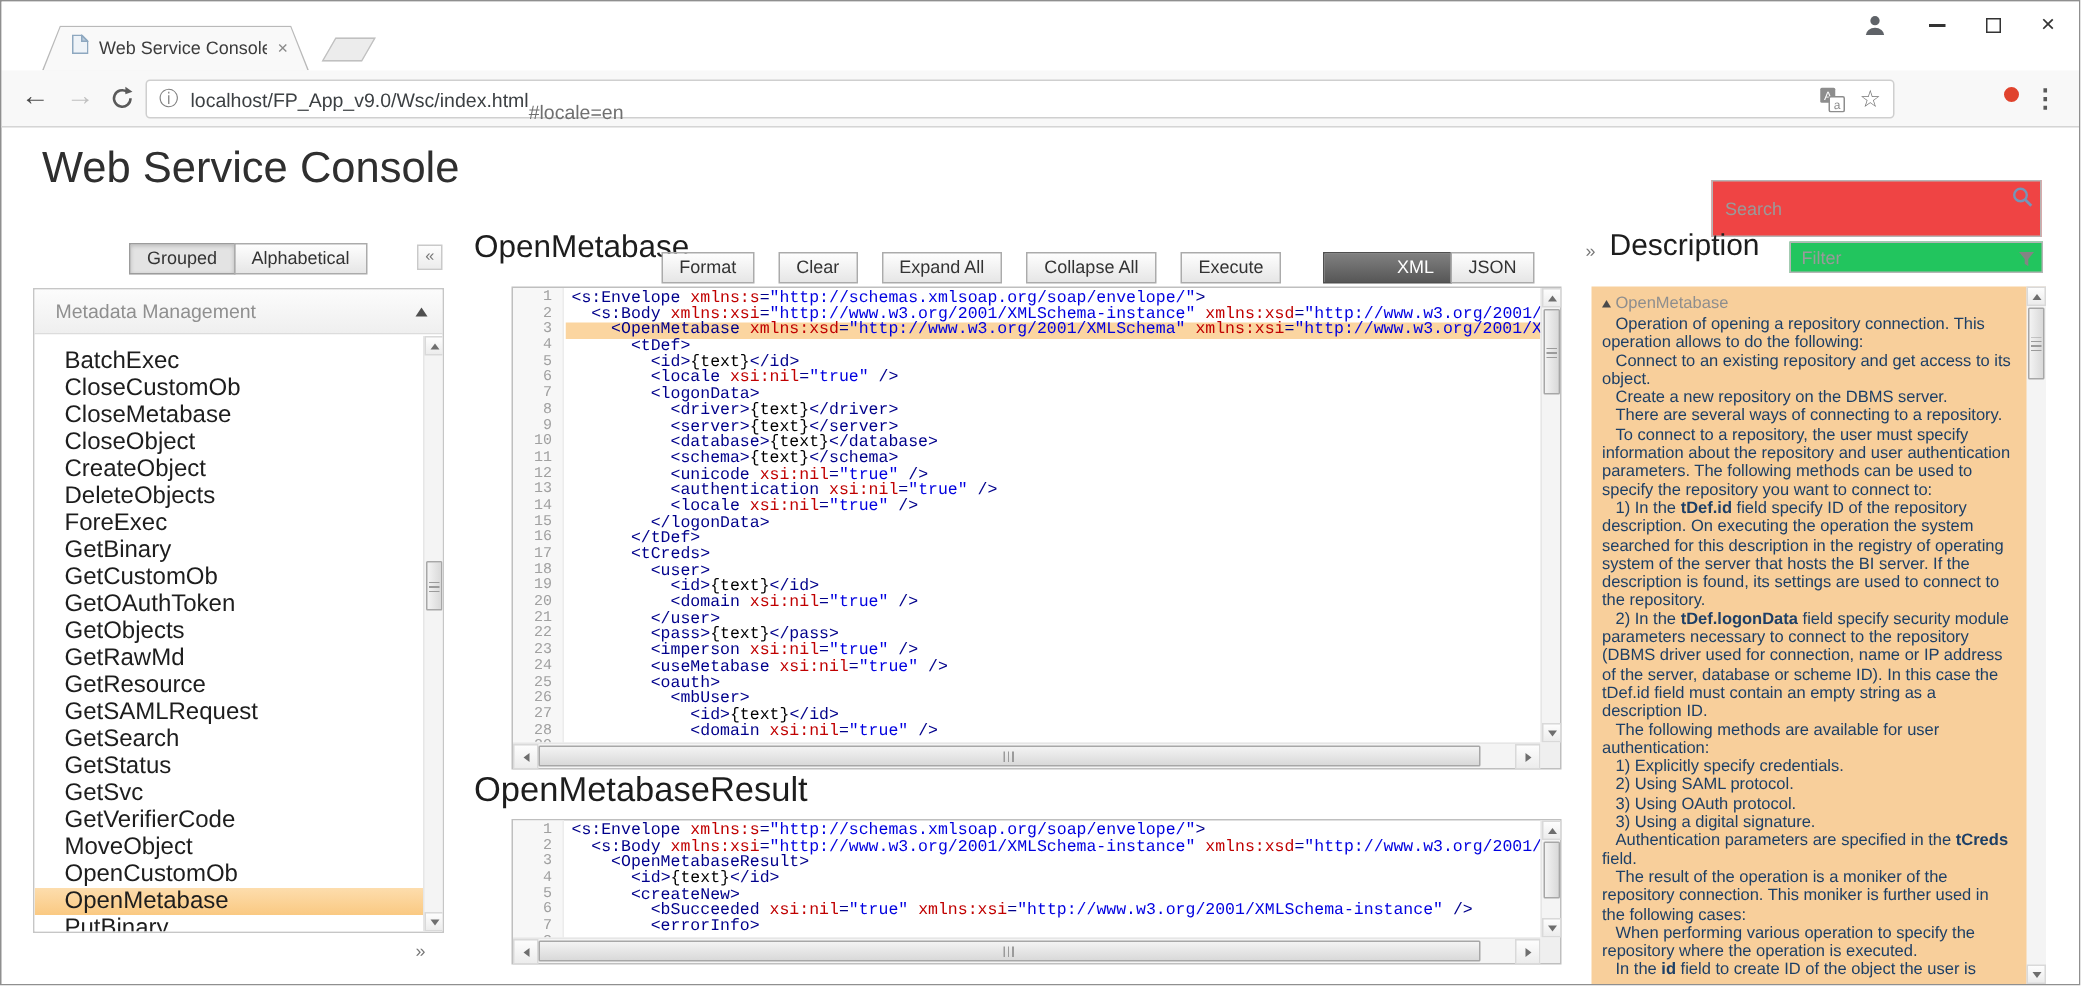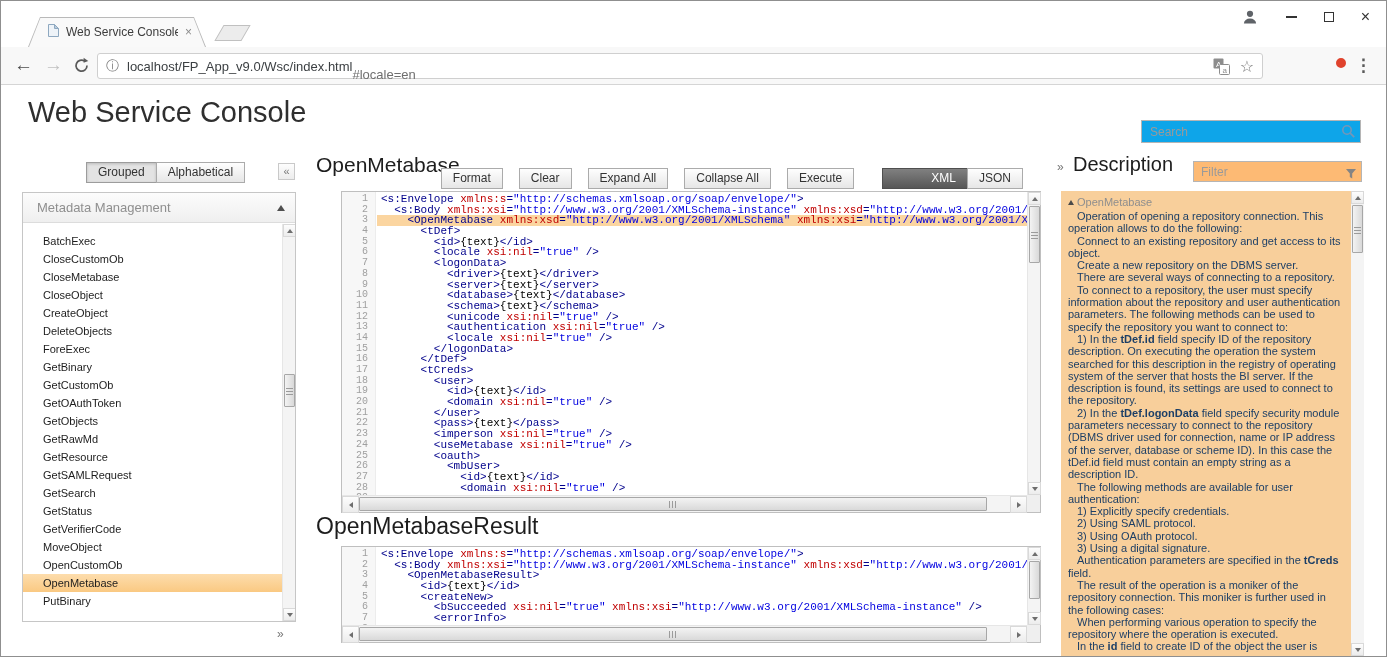--- a/index.html
+++ b/index.html
@@ -35,41 +35,41 @@
   .url-main{font-size:13px;color:#3c4043;white-space:nowrap;}
   .url-frag{font-size:13px;color:#6f6f6f;white-space:nowrap;margin-top:16px;}
   .urlbar .spacer{flex:1;}
   .translate,.star{margin-left:10px;display:inline-flex;align-items:center;cursor:pointer;}
   .star{font-size:16px;color:#757575;}
   .ext{position:absolute;right:40px;top:11px;width:6px;height:6px;border:5px solid #e0432d;border-radius:50%;background:#fff;cursor:pointer;}
   .menu{position:absolute;right:14px;top:8px;font-size:17px;color:#5a5a5a;font-weight:bold;cursor:pointer;}
 
   
   h1{position:absolute;left:27px;top:95px;font-size:29px;font-weight:400;color:#2f2f2f;}
-  .searchbox{position:absolute;right:25px;top:119px;width:220px;height:23px;border:1px solid #b5b5b5;background:#0ea5e9;margin-left:30px;}
+  .searchbox{position:absolute;right:25px;top:119px;width:220px;height:38px;border:1px solid #b5b5b5;background:#ef4444;margin-left:30px;}
   .searchbox input{width:100%;height:100%;border:none;outline:none;font-size:12px;font-family:"Liberation Sans",sans-serif;padding:0 26px 0 8px;color:#333;background:transparent;}
   .searchbox .search-ic{position:absolute;right:4px;top:3px;}
   input::placeholder{color:#9a9a9a;}
 
   
   .btn{display:inline-block;height:21px;padding:0 11px;border:1px solid #ababab;background:linear-gradient(#fefefe,#e6e6e6);font-size:12px;color:#333;line-height:19px;text-align:center;cursor:pointer;white-space:nowrap;}
   .btn.pressed{background:#e3e3e3;box-shadow:inset 0 1px 3px rgba(0,0,0,.18);border-color:#9c9c9c;}
   .btn.active{background:linear-gradient(#808080,#575757);color:#fff;border-color:#4f4f4f;padding-left:48px;}
 
   
   .sidebar{position:absolute;left:20px;top:153px;width:277px;height:495px;}
   .seg{position:absolute;left:65px;top:8px;display:flex;}
   .seg .btn+.btn{margin-left:-1px;}
   .side-collapse{position:absolute;left:257px;top:9px;width:17px;height:17px;border:1px solid #c9c9c9;background:linear-gradient(#fdfdfd,#ececec);font-size:11px;color:#777;text-align:center;line-height:15px;cursor:pointer;}
   .panel{position:absolute;left:1px;top:38px;width:274px;height:430px;border:1px solid #c6c6c6;background:#fff;overflow:hidden;}
   .panel-header{height:30px;background:linear-gradient(#fcfcfc,#efefef);border-bottom:1px solid #dcdcdc;display:flex;align-items:center;padding:0 10px 0 14px;}
   .panel-title{font-size:13px;color:#8f8f8f;flex:1;}
   .tri-up-sm{width:0;height:0;border-left:4px solid transparent;border-right:4px solid transparent;border-bottom:6px solid #4f4f4f;cursor:pointer;}
   .list{position:relative;height:398px;background:#fff;padding-top:9px;overflow:hidden;}
-  .list-item{height:18px;line-height:18px;padding-left:20px;font-size:11px;color:#1d1d1d;margin-right:13px;cursor:pointer;white-space:nowrap;}
+  .list-item{height:18px;line-height:18px;padding-left:20px;font-size:16px;color:#1d1d1d;margin-right:13px;cursor:pointer;white-space:nowrap;}
   .list-item.selected{background:linear-gradient(#fdddad,#fac982);}
   .side-expand{position:absolute;left:256px;top:473px;font-size:12px;color:#777;cursor:pointer;}
 
   
   .scroll-v{position:absolute;width:13px;background:#f4f4f4;border-left:1px solid #e6e6e6;}
   .scroll-h{position:absolute;height:17px;background:#f4f4f4;border-top:1px solid #e6e6e6;}
   .sbtn{position:absolute;display:flex;align-items:center;justify-content:center;background:linear-gradient(#fdfdfd,#ececec);border:1px solid #d9d9d9;cursor:pointer;}
   .sbtn.v{width:13px;height:13px;left:0;}
   .sbtn.h{width:17px;height:17px;top:0;}
   .sthumb{position:absolute;background:linear-gradient(#f3f3f3,#d9d9d9);border:1px solid #a7a7a7;border-radius:1px;display:flex;align-items:center;justify-content:center;cursor:pointer;}
@@ -101,21 +101,21 @@
   .tk-t{color:var(--tag);}
   .tk-a{color:var(--attr);}
   .tk-v{color:var(--val);}
   .ed-scroll-v{right:0;top:0;bottom:17px;}
   .ed-scroll-h{left:0;right:13px;bottom:0;}
 
   
   .rightpanel{position:absolute;left:1050px;top:150px;width:316px;height:505px;}
   .desc-collapse{position:absolute;left:6px;top:9px;font-size:12px;color:#777;cursor:pointer;}
   .desc-title{position:absolute;left:22px;top:2px;font-size:20px;font-weight:400;color:#1d1d1d;}
-  .filterbox{position:absolute;left:142px;top:10px;width:169px;height:21px;border:1px solid #b5b5b5;background:#fdba74;}
+  .filterbox{position:absolute;left:142px;top:10px;width:169px;height:21px;border:1px solid #b5b5b5;background:#22c55e;}
   .filterbox input{width:100%;height:100%;border:none;outline:none;font-size:12px;font-family:"Liberation Sans",sans-serif;padding:0 22px 0 7px;background:transparent;color:#333;}
   .filterbox .filter-ic{position:absolute;right:4px;top:4px;}
   .desc{position:absolute;left:10px;top:40px;width:303px;height:465px;background:var(--descbg);}
   .desc-content{position:absolute;left:0;top:0;right:13px;bottom:0;overflow:hidden;padding:5px 8px 0 7px;}
   .desc-header{display:flex;align-items:center;gap:3px;margin-bottom:2px;}
   .desc-tri{width:0;height:0;border-left:3.5px solid transparent;border-right:3.5px solid transparent;border-bottom:5.5px solid #4a4a4a;}
   .desc-header-text{font-size:11px;color:#8e8e8e;}
   .desc-p{font-size:11px;line-height:12.3px;color:#1d3f66;text-indent:9px;}
   .desc-p b{font-weight:bold;}
   .desc-scroll{right:0;top:0;bottom:0;border-left:none;}
@@ -212,20 +212,21 @@
           <div class="list-item">ForeExec</div>
           <div class="list-item">GetBinary</div>
           <div class="list-item">GetCustomOb</div>
           <div class="list-item">GetOAuthToken</div>
           <div class="list-item">GetObjects</div>
           <div class="list-item">GetRawMd</div>
           <div class="list-item">GetResource</div>
           <div class="list-item">GetSAMLRequest</div>
           <div class="list-item">GetSearch</div>
           <div class="list-item">GetStatus</div>
+          <div class="list-item">GetSvc</div>
           <div class="list-item">GetVerifierCode</div>
           <div class="list-item">MoveObject</div>
           <div class="list-item">OpenCustomOb</div>
           <div class="list-item selected">OpenMetabase</div>
           <div class="list-item">PutBinary</div>
         </div>
       <div class="scroll-v" style="right:0;top:31px;bottom:0;">
         <div class="sbtn v" style="top:0;">
             <span class="t-up"></span>
           </div>

